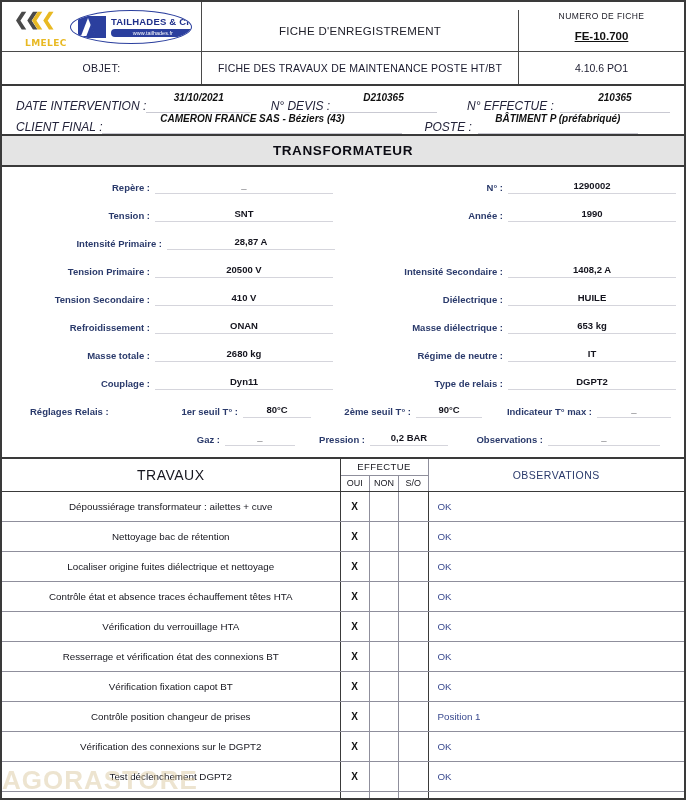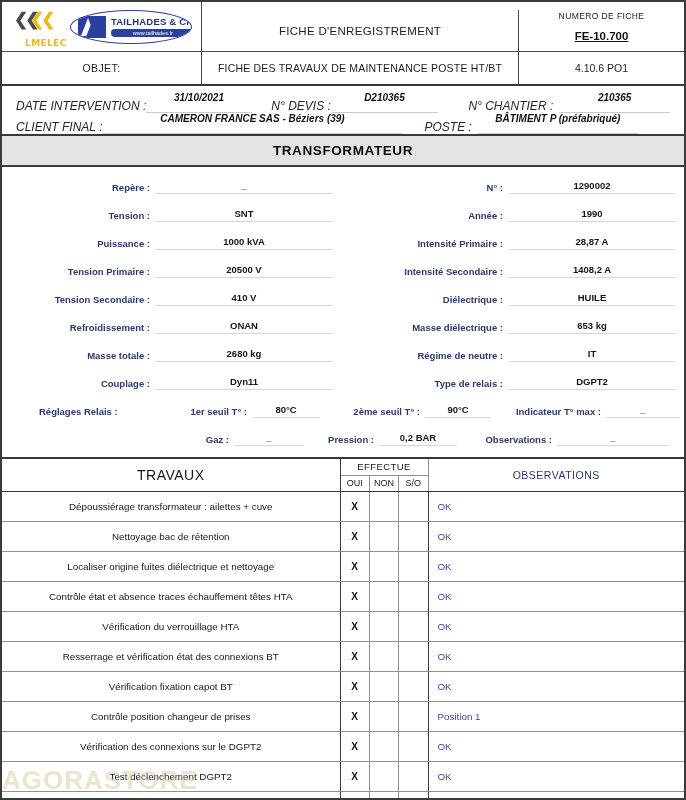--- a/index.html
+++ b/index.html
@@ -266,21 +266,21 @@
     white-space: nowrap;
   }
   .spec-val-left  { width: 178px; }
   .spec-val-right { width: 168px; }
 
   
   .relay-row {
     display: flex;
     align-items: center;
     height: 28px;
-    padding-left: 37px;
+    padding-left: 28px;
     box-sizing: border-box;
   }
   .relay-title {
     width: 128px;
     font-size: 9.5px;
     font-weight: bold;
     color: #2a3a6b;
     white-space: nowrap;
   }
   .r-lbl {
@@ -435,26 +435,26 @@
   </div>
 
   <div class="info">
     <div class="info-line">
       <span class="fi-lbl">DATE INTERVENTION :</span>
       <span class="fi-val w-date">31/10/2021</span>
       <span class="sp18"></span>
       <span class="fi-lbl">N° DEVIS :</span>
       <span class="fi-val w-devis">D210365</span>
       <span class="sp30"></span>
-      <span class="fi-lbl">N° CHANTIER :</span>
+      <span class="fi-lbl">N° EFFECTUE :</span>
       <span class="fi-val w-chant">210365</span>
     </div>
     <div class="info-line">
       <span class="fi-lbl">CLIENT FINAL :</span>
-      <span class="fi-val w-client">CAMERON FRANCE SAS - Béziers (39)</span>
+      <span class="fi-val w-client">CAMERON FRANCE SAS - Béziers (43)</span>
       <span class="sp18"></span>
       <span class="fi-lbl">POSTE :</span>
       <span class="fi-val w-poste">BÂTIMENT P (préfabriqué)</span>
     </div>
   </div>
 
   <div class="banner">TRANSFORMATEUR</div>
 
   <div class="specs">
     <div id="spec-rows">
@@ -472,24 +472,20 @@
           <div class="spec-cell">
             <span class="spec-lbl spec-lbl-left">Tension :</span>
             <span class="spec-val spec-val-left">SNT</span>
           </div>
           <div class="spec-cell">
             <span class="spec-lbl spec-lbl-right">Année :</span>
             <span class="spec-val spec-val-right">1990</span>
           </div>
         </div>
         <div class="spec-row">
-          <div class="spec-cell">
-            <span class="spec-lbl spec-lbl-left">Puissance :</span>
-            <span class="spec-val spec-val-left">1000 kVA</span>
-          </div>
           <div class="spec-cell">
             <span class="spec-lbl spec-lbl-right">Intensité Primaire :</span>
             <span class="spec-val spec-val-right">28,87 A</span>
           </div>
         </div>
         <div class="spec-row">
           <div class="spec-cell">
             <span class="spec-lbl spec-lbl-left">Tension Primaire :</span>
             <span class="spec-val spec-val-left">20500 V</span>
           </div>

